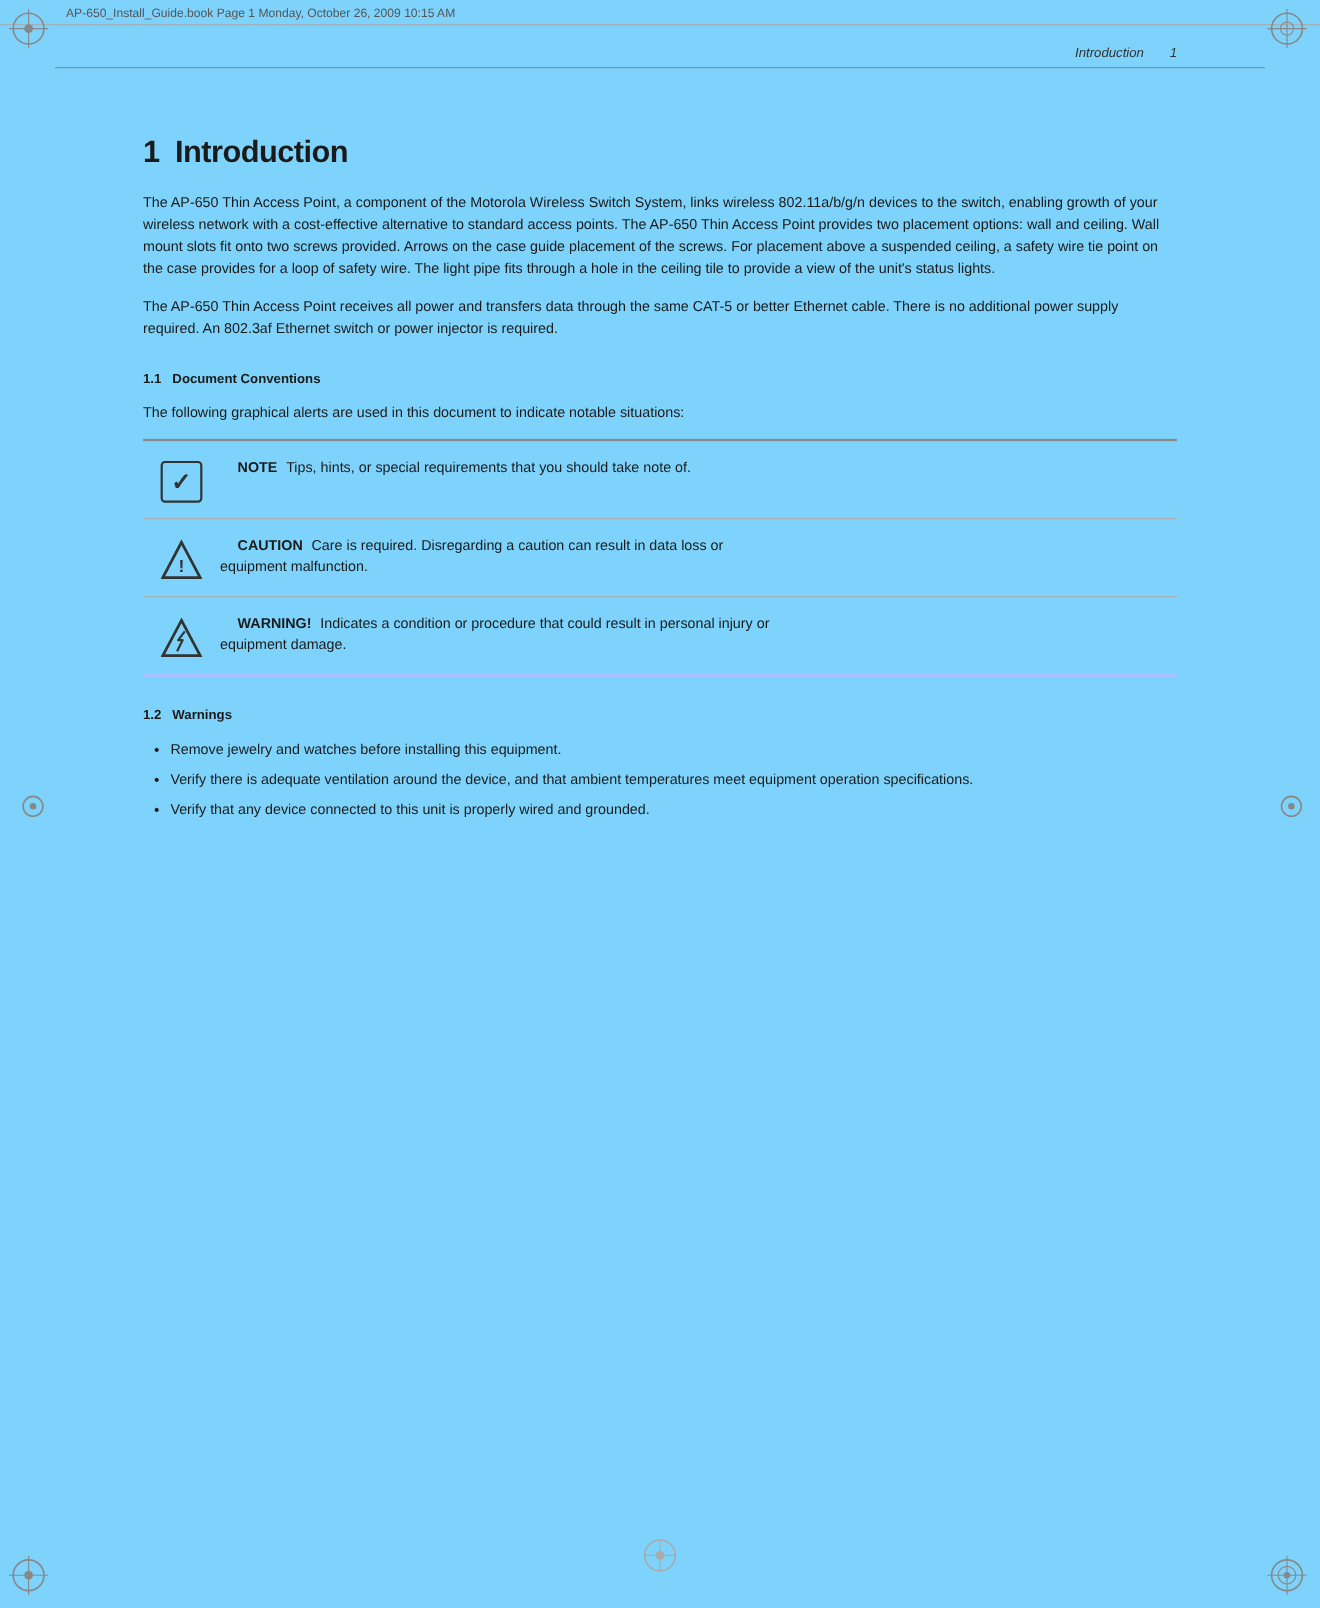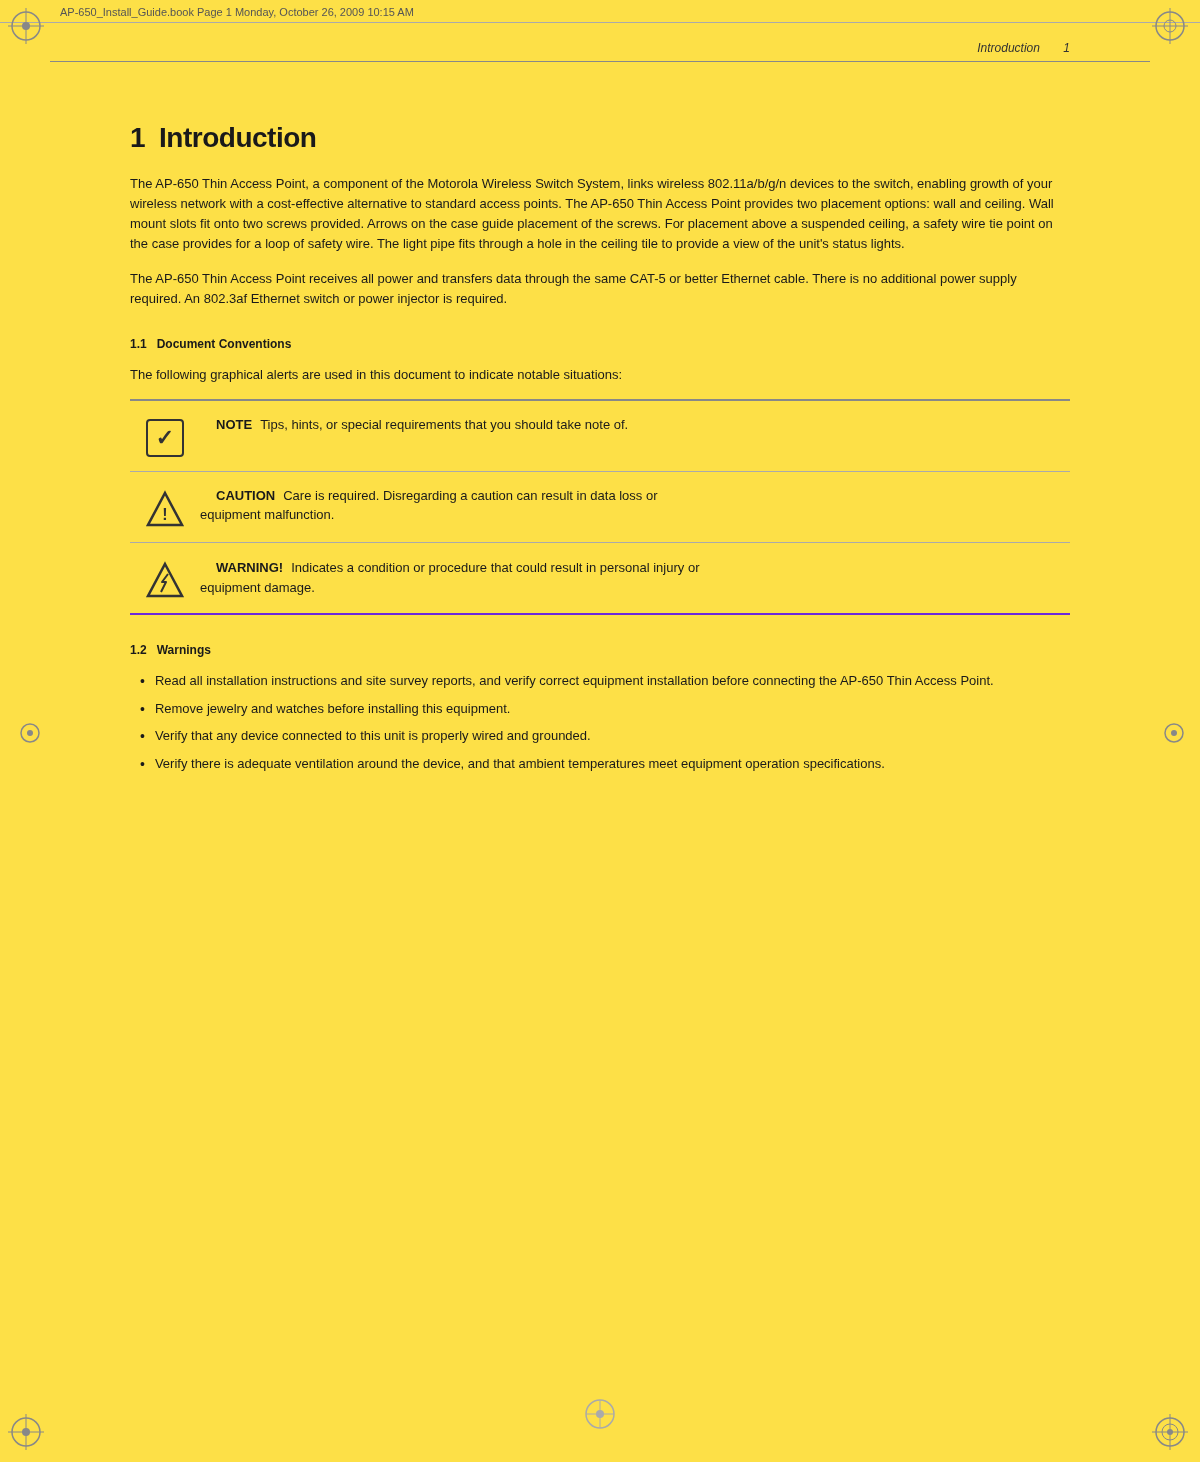--- a/index.html
+++ b/index.html
@@ -10,21 +10,21 @@
       font-size: 13px;
       color: #1a1a1a;
       width: 1200px;
       min-height: 1462px;
       position: relative;
     }
 
     .page-container {
       width: 1200px;
       min-height: 1462px;
-      background: #fde047;
+      background: #7dd3fc;
       position: relative;
       padding: 0;
     }
 
     
     .header-bar {
       border-bottom: 1px solid #aaa;
       padding: 6px 60px 4px 60px;
       display: flex;
       align-items: center;
@@ -227,22 +227,21 @@
       width: 36px;
       height: 36px;
     }
 
     svg.reg-small {
       width: 24px;
       height: 24px;
     }
 
     .alert-row:last-child {
-      border-bottom: 2px solid #6d28d9;
-      align-items: center;
+      border-bottom: 2px solid #c4b5fd;
     }
   </style>
 </head>
 <body>
 
 <div class="page-container">
 
   <div class="corner-mark top-left">
     <svg class="reg" viewBox="0 0 36 36">
       <circle cx="18" cy="18" r="14" fill="none" stroke="#888" stroke-width="1.5"></circle>
@@ -359,31 +358,28 @@
       </div>
 
     </div>
 
     <h2 class="section-heading">
       <span class="section-number">1.2</span><span>Warnings</span>
     </h2>
 
     <ul class="bullet-list">
       <li>
-          <span>Read all installation instructions and site survey reports, and verify correct equipment installation before connecting the AP-650 Thin Access Point.</span>
+          <span>Remove jewelry and watches before installing this equipment.</span>
         </li>
       <li>
-          <span>Remove jewelry and watches before installing this equipment.</span>
+          <span>Verify there is adequate ventilation around the device, and that ambient temperatures meet equipment operation specifications.</span>
         </li>
       <li>
           <span>Verify that any device connected to this unit is properly wired and grounded.</span>
         </li>
-      <li>
-          <span>Verify there is adequate ventilation around the device, and that ambient temperatures meet equipment operation specifications.</span>
-        </li>
     </ul>
 
   </div>
 
   <div class="bottom-marks">
     <svg class="reg" viewBox="0 0 36 36">
       <circle cx="18" cy="18" r="14" fill="none" stroke="#aaa" stroke-width="1.5"></circle>
       <circle cx="18" cy="18" r="4" fill="#aaa"></circle>
       <line x1="18" y1="4" x2="18" y2="32" stroke="#aaa" stroke-width="1"></line>
       <line x1="4" y1="18" x2="32" y2="18" stroke="#aaa" stroke-width="1"></line>

